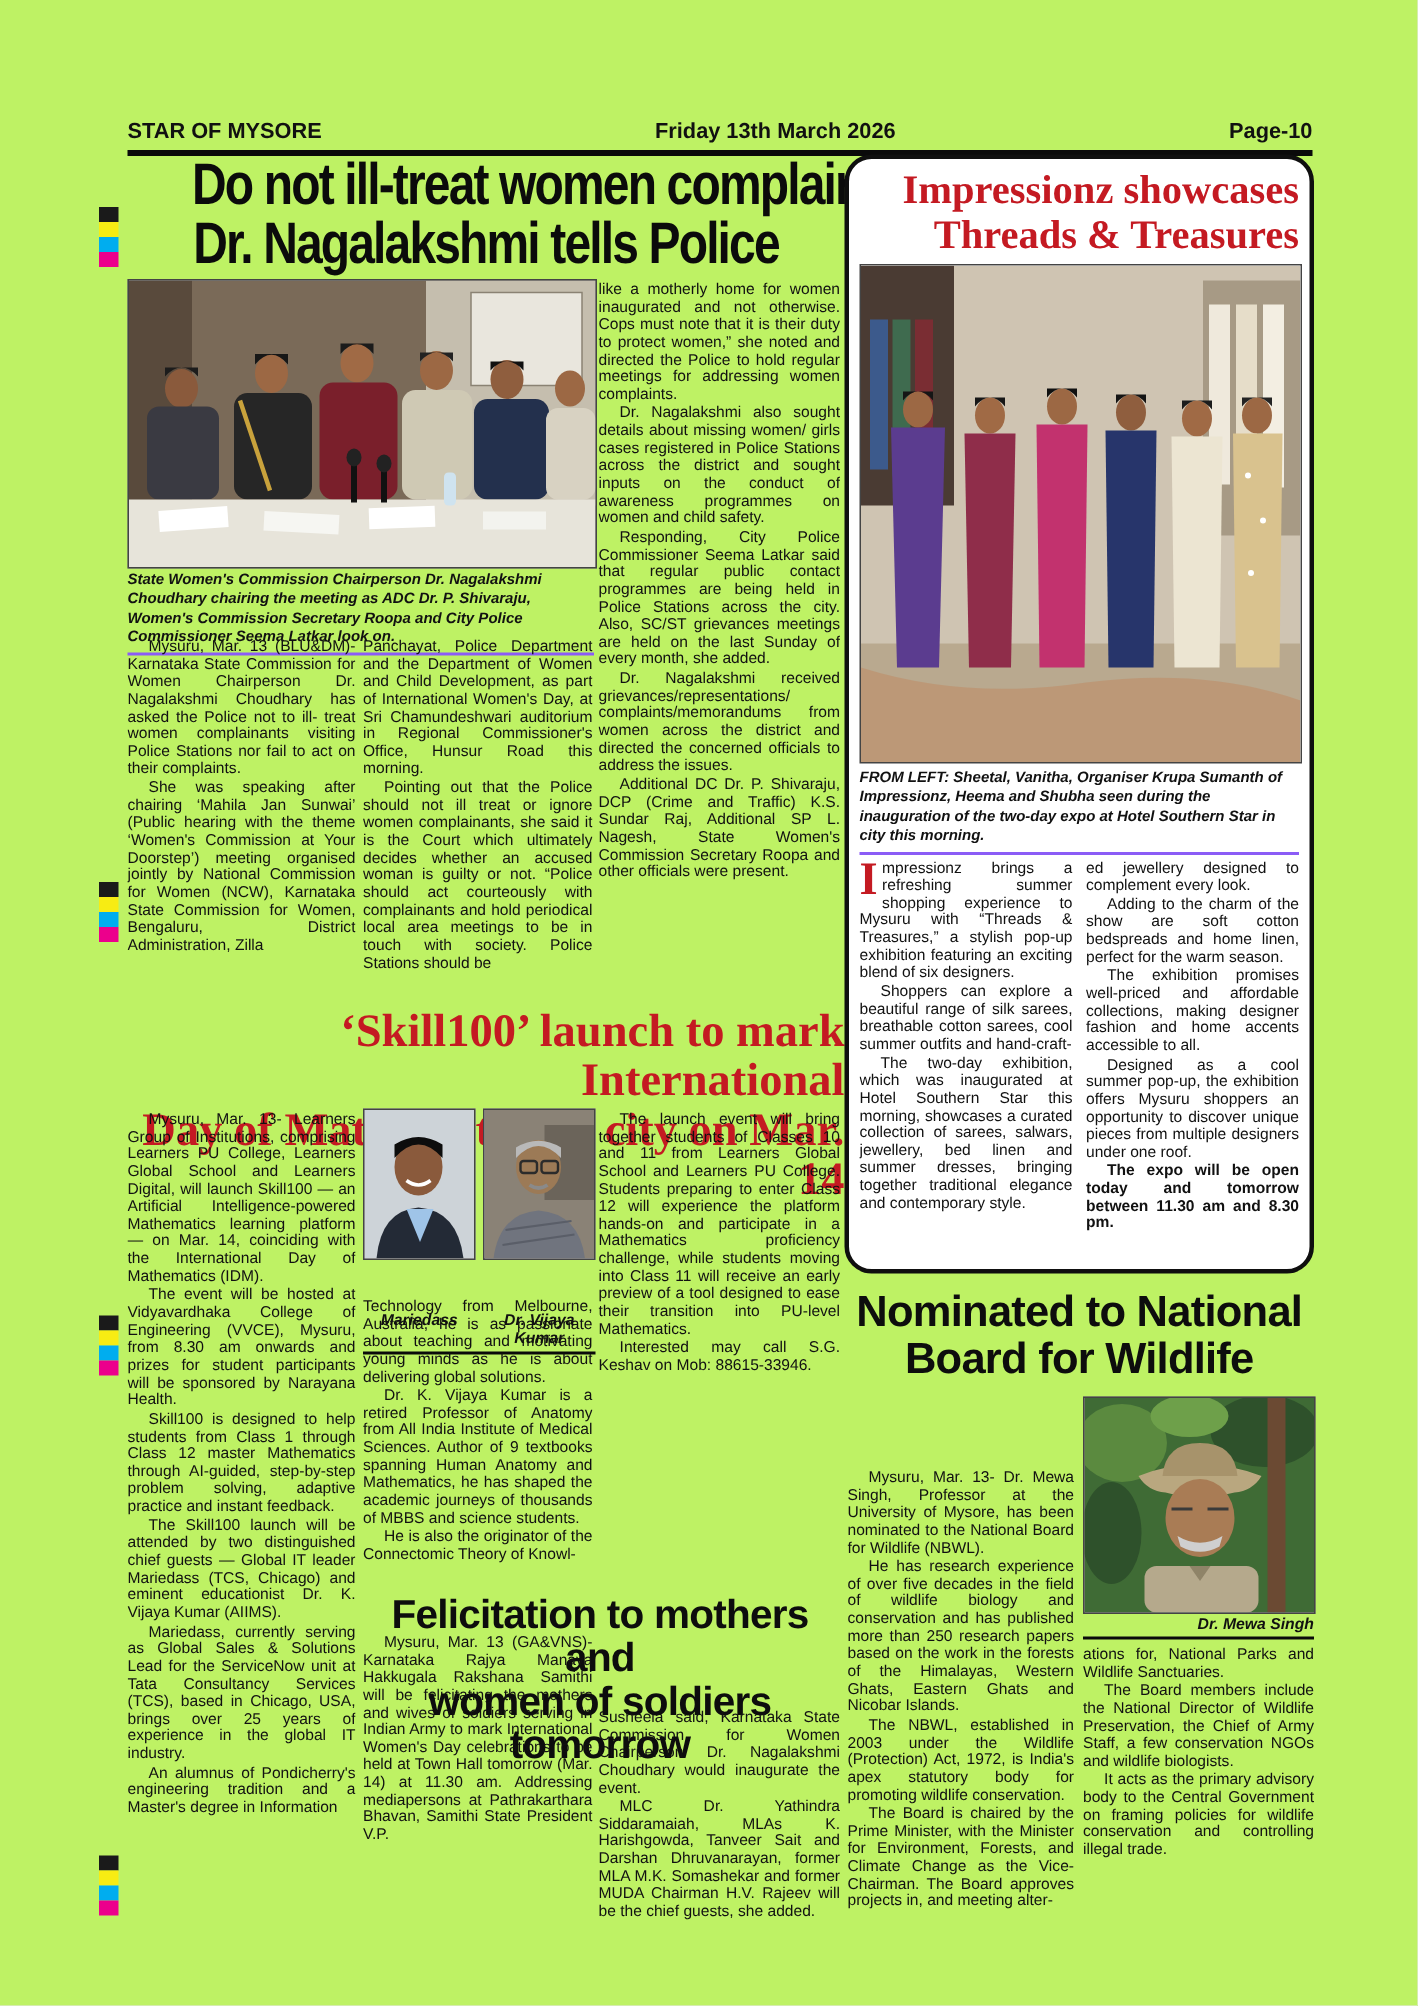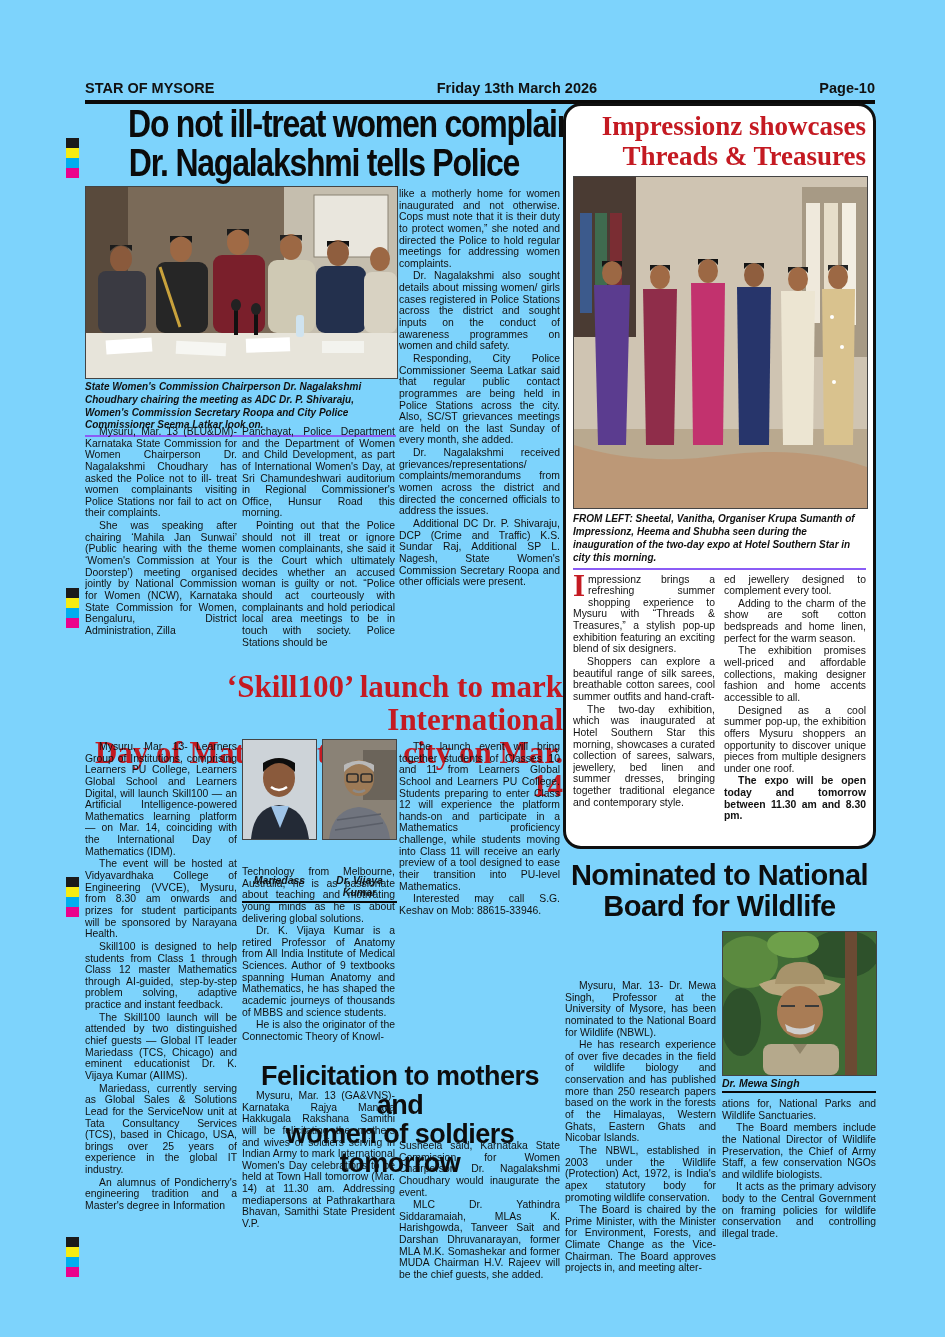--- a/index.html
+++ b/index.html
@@ -1,16 +1,16 @@
 <!DOCTYPE html>
 <html><head>
 <meta charset="utf-8">
 <style>
   html,body{margin:0;padding:0;background:#e8e8e8;}
-  .page{position:relative;width:945px;height:1337px;background:#7dd3fc;margin:0 auto;
+  .page{position:relative;width:945px;height:1337px;background:#bef264;margin:0 auto;
         font-family:"Liberation Sans",sans-serif;color:#111;overflow:hidden;}
   
   .masthead{position:absolute;left:85px;top:80px;width:790px;display:flex;
             justify-content:space-between;align-items:flex-end;font-weight:bold;
             font-size:14.5px;border-bottom:4px solid #0a0a0a;padding-bottom:4px;}
   
   .mainhead{position:absolute;left:85px;top:104px;width:478px;text-align:center;color:#0b0b0b;}
   .mainhead .ln{display:block;font-weight:800;font-size:39px;line-height:1.0;
                 letter-spacing:-1.5px;transform:scaleX(0.82);transform-origin:50% 50%;white-space:nowrap;}
   
@@ -38,21 +38,21 @@
   .imp-col p.bold{font-weight:bold;}
   .dropcap{float:left;color:#c41a22;font-family:"Liberation Serif",serif;font-weight:bold;
            font-size:31px;line-height:24px;padding-right:3px;}
   
   .pair{position:absolute;left:242px;top:739px;width:155px;}
   .pair .imgs{display:flex;gap:5px;}
   .pair .pimg{width:73px;height:99px;border:1px solid #444;overflow:hidden;background:#bbb;}
   .pair .caps{display:flex;gap:5px;border-bottom:2px solid #0a0a0a;padding:2px 0 3px;}
   .pair .caps div{width:75px;text-align:center;font-weight:bold;font-style:italic;font-size:10.5px;margin-top:32px;}
   
-  .wcap{position:absolute;left:722px;top:1077px;width:154px;text-align:left;font-weight:bold;
+  .wcap{position:absolute;left:722px;top:1077px;width:154px;text-align:right;font-weight:bold;
         font-style:italic;font-size:10.5px;border-bottom:2px solid #0a0a0a;padding-bottom:2px;}
   
   .marks{position:absolute;left:66px;width:13px;}
   .marks div{width:13px;height:10px;}
   svg{display:block;}
 </style>
 </head>
 <body>
 
 <div class="page">
@@ -270,21 +270,21 @@
       </svg>
     </div>
     <div class="cap rule-b imp-cap">FROM LEFT: Sheetal, Vanitha, Organiser Krupa Sumanth of Impressionz, Heema and Shubha seen during the inauguration of the two-day expo at Hotel Southern Star in city this morning.</div>
     <div class="imp-cols">
       <div class="imp-col">
         <p class="cont"><span class="dropcap">I</span><span>mpressionz brings a refreshing summer shopping experience to Mysuru with “Threads &amp; Treasures,” a stylish pop-up exhibition featuring an exciting blend of six designers.</span></p>
         <p>Shoppers can explore a beautiful range of silk sarees, breathable cotton sarees, cool summer outfits and hand-craft-</p>
         <p>The two-day exhibition, which was inaugurated at Hotel Southern Star this morning, showcases a curated collection of sarees, salwars, jewellery, bed linen and summer dresses, bringing together traditional elegance and contemporary style.</p>
       </div>
       <div class="imp-col">
-        <p class="cont">ed jewellery designed to complement every tool.</p>
+        <p class="cont">ed jewellery designed to complement every look.</p>
         <p>Adding to the charm of the show are soft cotton bedspreads and home linen, perfect for the warm season.</p>
         <p>The exhibition promises well-priced and affordable collections, making designer fashion and home accents accessible to all.</p>
         <p>Designed as a cool summer pop-up, the exhibition offers Mysuru shoppers an opportunity to discover unique pieces from multiple designers under one roof.</p>
         <p class="bold">The expo will be open today and tomorrow between 11.30 am and 8.30 pm.</p>
       </div>
     </div>
   </div>
 
   <div class="blackhead" style="position:absolute;left:563px;top:860px;width:313px;font-size:29px;line-height:1.07">
     <div>Nominated to National</div>

